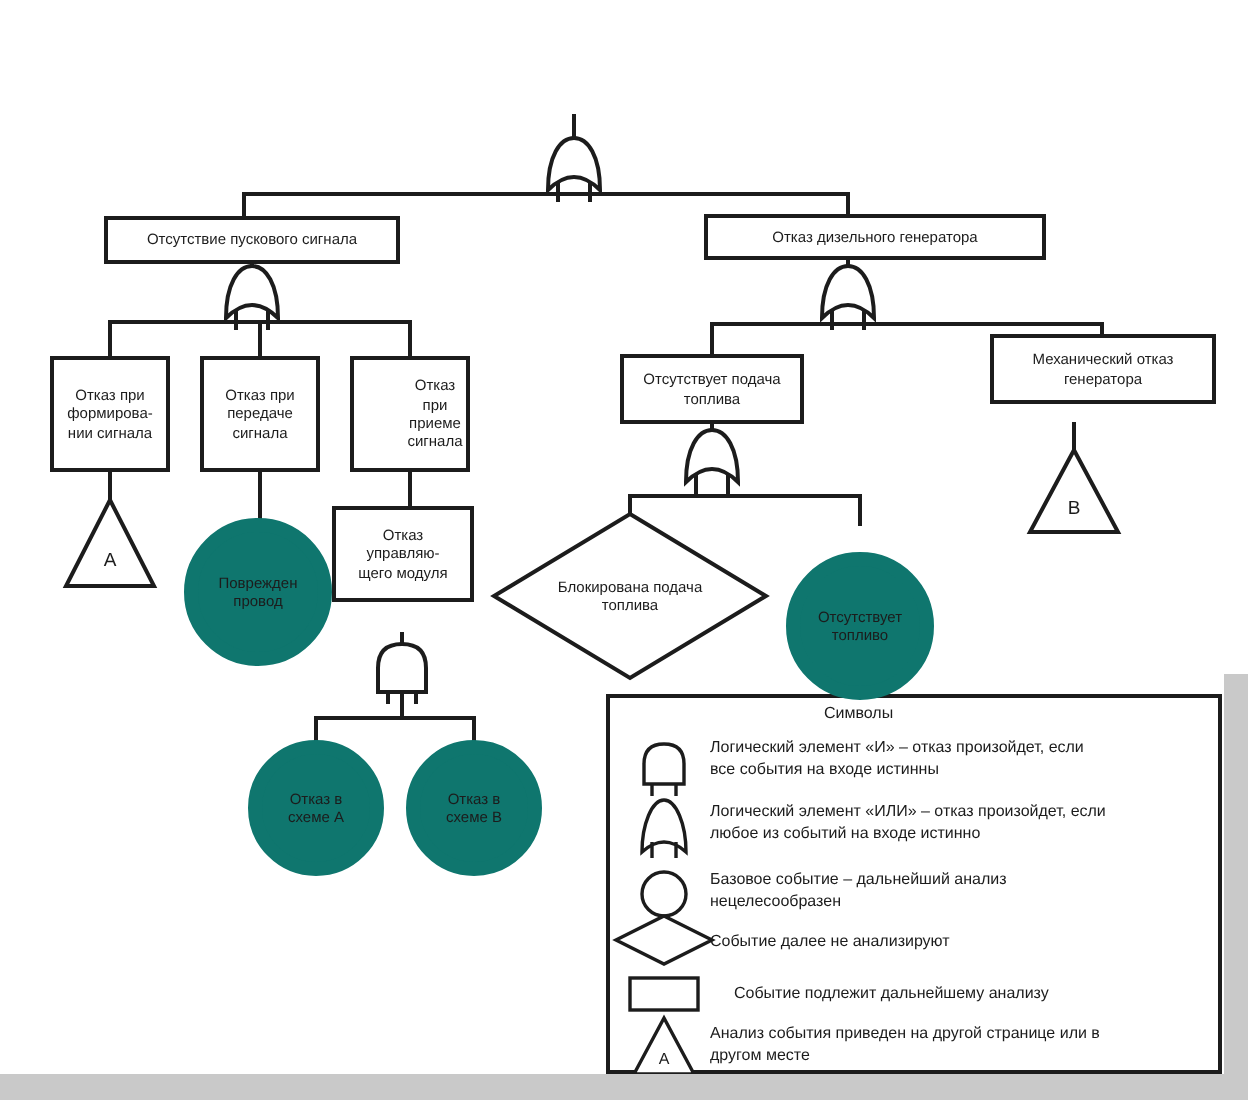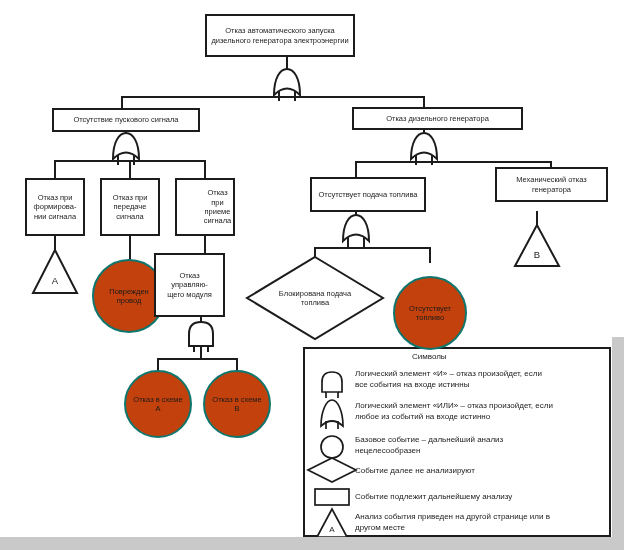--- a/index.html
+++ b/index.html
@@ -7,21 +7,21 @@
     position:relative; width:624px; height:550px; background:#ffffff;
     font-family:"Liberation Sans", sans-serif; color:#1c1c1c; overflow:hidden;
   }
   .stage svg { position:absolute; left:0; top:0; z-index:1; }
   .node {
     position:absolute; display:flex; align-items:center; justify-content:center;
     text-align:center; font-size:7.5px; line-height:1.25; z-index:2; box-sizing:border-box;
   }
   .box  { border:2px solid #1c1c1c; background:#fff; padding:1px 3px; }
   .narrowpad { padding:1px 9px; }
-  .circle { border:2px solid #0f766e; border-radius:50%; background:#c2410c; padding:2px 6px; }
+  .circle { border:7px solid #0f766e; border-radius:50%; background:#0f766e; padding:2px 6px; }
   .plain { background:transparent; }
   .tri-letter { position:absolute; z-index:2; font-size:9.5px; text-align:center; }
   .legend-title { position:absolute; z-index:2; font-size:8px; }
   .legend-text { position:absolute; left:355px; width:200px; z-index:2; font-size:8px; line-height:1.4; }
   .legend-tri-letter { position:absolute; z-index:2; font-size:8px; text-align:center; }
   .edge-band { position:absolute; background:#c9c9c9; z-index:3; }
 </style>
 </head>
 <body>
 
@@ -93,58 +93,57 @@
 
     <circle cx="332" cy="447" r="11" fill="#fff" stroke="#1c1c1c" stroke-width="1.7"></circle>
 
     <polygon points="332,458 356,470 332,482 308,470" fill="#fff" stroke="#1c1c1c" stroke-width="1.7"></polygon>
 
     <rect x="315" y="489" width="34" height="16" fill="#fff" stroke="#1c1c1c" stroke-width="1.7"></rect>
 
     <polygon points="332,509 317,537 347,537" fill="#fff" stroke="#1c1c1c" stroke-width="1.7"></polygon>
   </svg>
 
-  <div class="node box" style="left:205px; top:14px; width:150px; height:43px;">Отказ автоматического запуска дизельного генератора электроэнергии</div>
 
   <div class="node box" style="left:52px; top:108px; width:148px; height:24px;text-align:center;">Отсутствие пускового сигнала</div>
 
   <div class="node box" style="left:352px; top:107px; width:171px; height:23px;">Отказ дизельного генератора</div>
 
   <div class="node box" style="left:25px; top:178px; width:60px; height:58px;">Отказ при формирова-нии сигнала</div>
 
   <div class="node box" style="left:100px; top:178px; width:60px; height:58px;">Отказ при передаче сигнала</div>
 
   <div class="node box" style="left:175px; top:178px; width:60px; height:58px;padding-left:28px;">Отказ при приеме сигнала</div>
 
   <div class="tri-letter" style="left:45px; top:275px; width:20px;">A</div>
 
   <div class="node circle" style="left:92px; top:259px; width:74px; height:74px;">Поврежден провод</div>
 
-  <div class="node box narrowpad" style="left:154px; top:253px; width:71px; height:64px;">Отказ управляю-щего модуля</div>
+  <div class="node box narrowpad" style="left:166px; top:253px; width:71px; height:48px;">Отказ управляю-щего модуля</div>
 
   <div class="node circle" style="left:124px; top:370px; width:68px; height:68px;">Отказ в схеме A</div>
 
   <div class="node circle" style="left:203px; top:370px; width:68px; height:68px;">Отказ в схеме B</div>
 
-  <div class="node box" style="left:310px; top:177px; width:116px; height:35px;">Отсутствует подача топлива</div>
+  <div class="node box" style="left:310px; top:177px; width:92px; height:35px;">Отсутствует подача топлива</div>
 
   <div class="node box" style="left:495px; top:167px; width:113px; height:35px;">Механический отказ генератора</div>
 
   <div class="node plain" style="left:275px; top:283px; width:80px; height:30px;">Блокирована подача топлива</div>
 
   <div class="node circle" style="left:393px; top:276px; width:74px; height:74px;">Отсутствует топливо</div>
 
   <div class="tri-letter" style="left:527px; top:249px; width:20px;">B</div>
 
   <div class="legend-title" style="left:412px; top:352px;">Символы</div>
 
   <div class="legend-text" style="top:400px;">Логический элемент «ИЛИ» – отказ произойдет, если любое из событий на входе истинно</div>
   <div class="legend-text" style="top:368px;">Логический элемент «И» – отказ произойдет, если все события на входе истинны</div>
   <div class="legend-text" style="top:434px;">Базовое событие – дальнейший анализ нецелесообразен</div>
   <div class="legend-text" style="top:465px;">Событие далее не анализируют</div>
-  <div class="legend-text" style="top:491px;">Событие подлежит дальнейшему анализу</div>
+  <div class="legend-text" style="top:491px;margin-left:12px;">Событие подлежит дальнейшему анализу</div>
   <div class="legend-text" style="top:511px;">Анализ события приведен на другой странице или в другом месте</div>
   <div class="legend-tri-letter" style="left:324px; top:525px; width:16px;">A</div>
 
   <div class="edge-band" style="left:0; top:537px; width:624px; height:13px;"></div>
   <div class="edge-band" style="left:612px; top:337px; width:12px; height:213px;"></div>
 
 </div>
 
 </body></html>

